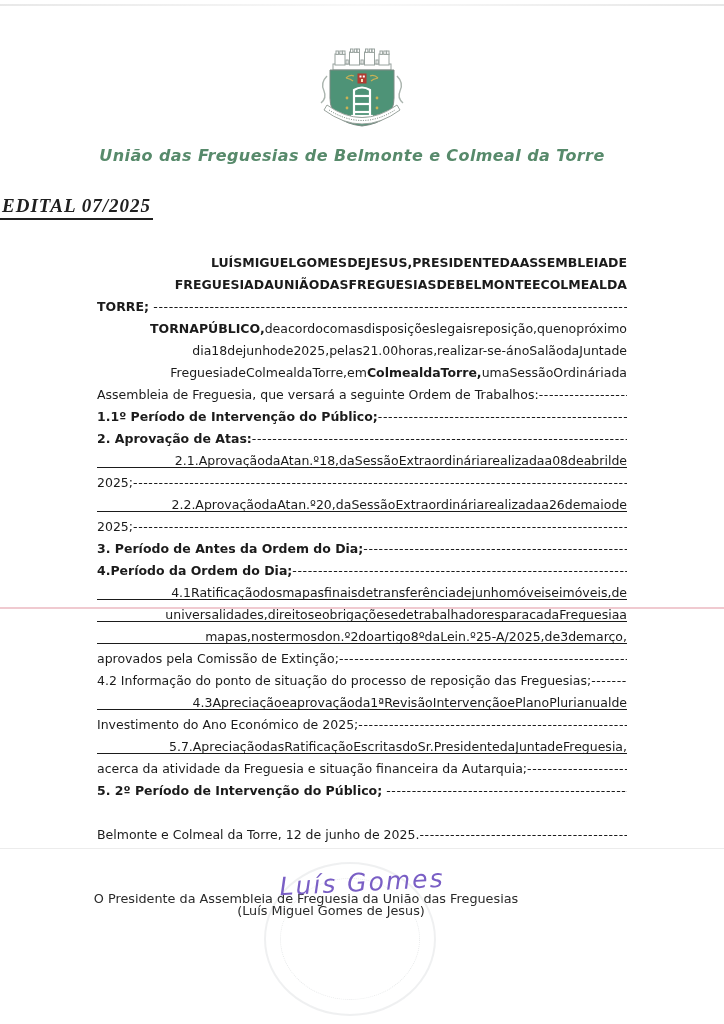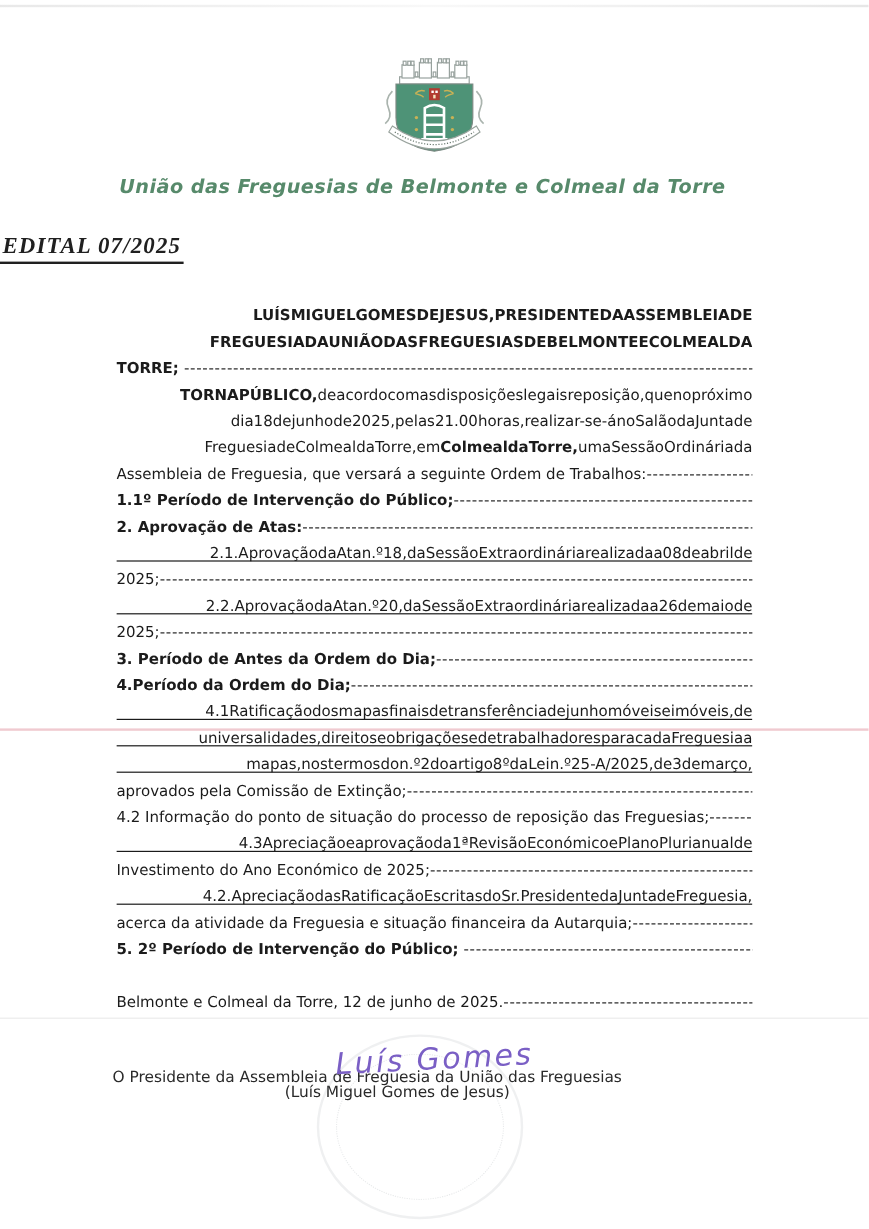--- a/index.html
+++ b/index.html
@@ -283,29 +283,29 @@
       <div class="line"><span class="u">aprovados pela Comissão de Extinção;</span><span class="dash">-------------------------------------------------------------------------------------</span></div>
       <div class="line"><span class="u">4.2 Informação do ponto de situação do processo de reposição das Freguesias;</span><span class="dash">-------------------------</span></div>
       <div class="line j ul">
         <span>4.3</span>
         <span>Apreciação</span>
         <span>e</span>
         <span>aprovação</span>
         <span>da</span>
         <span>1ª</span>
         <span>Revisão</span>
-        <span>Económico</span>
+        <span>Intervenção</span>
         <span>e</span>
         <span>Plano</span>
         <span>Plurianual</span>
         <span>de</span>
       </div>
       <div class="line"><span class="u">Investimento do Ano Económico de 2025;</span><span class="dash">-------------------------------------------------------------------------------------</span></div>
       <div class="line j ul">
-        <span>4.2.</span>
+        <span>5.7.</span>
         <span>Apreciação</span>
         <span>das</span>
         <span>Ratificação</span>
         <span>Escritas</span>
         <span>do</span>
         <span>Sr.</span>
         <span>Presidente</span>
         <span>da</span>
         <span>Junta</span>
         <span>de</span>

